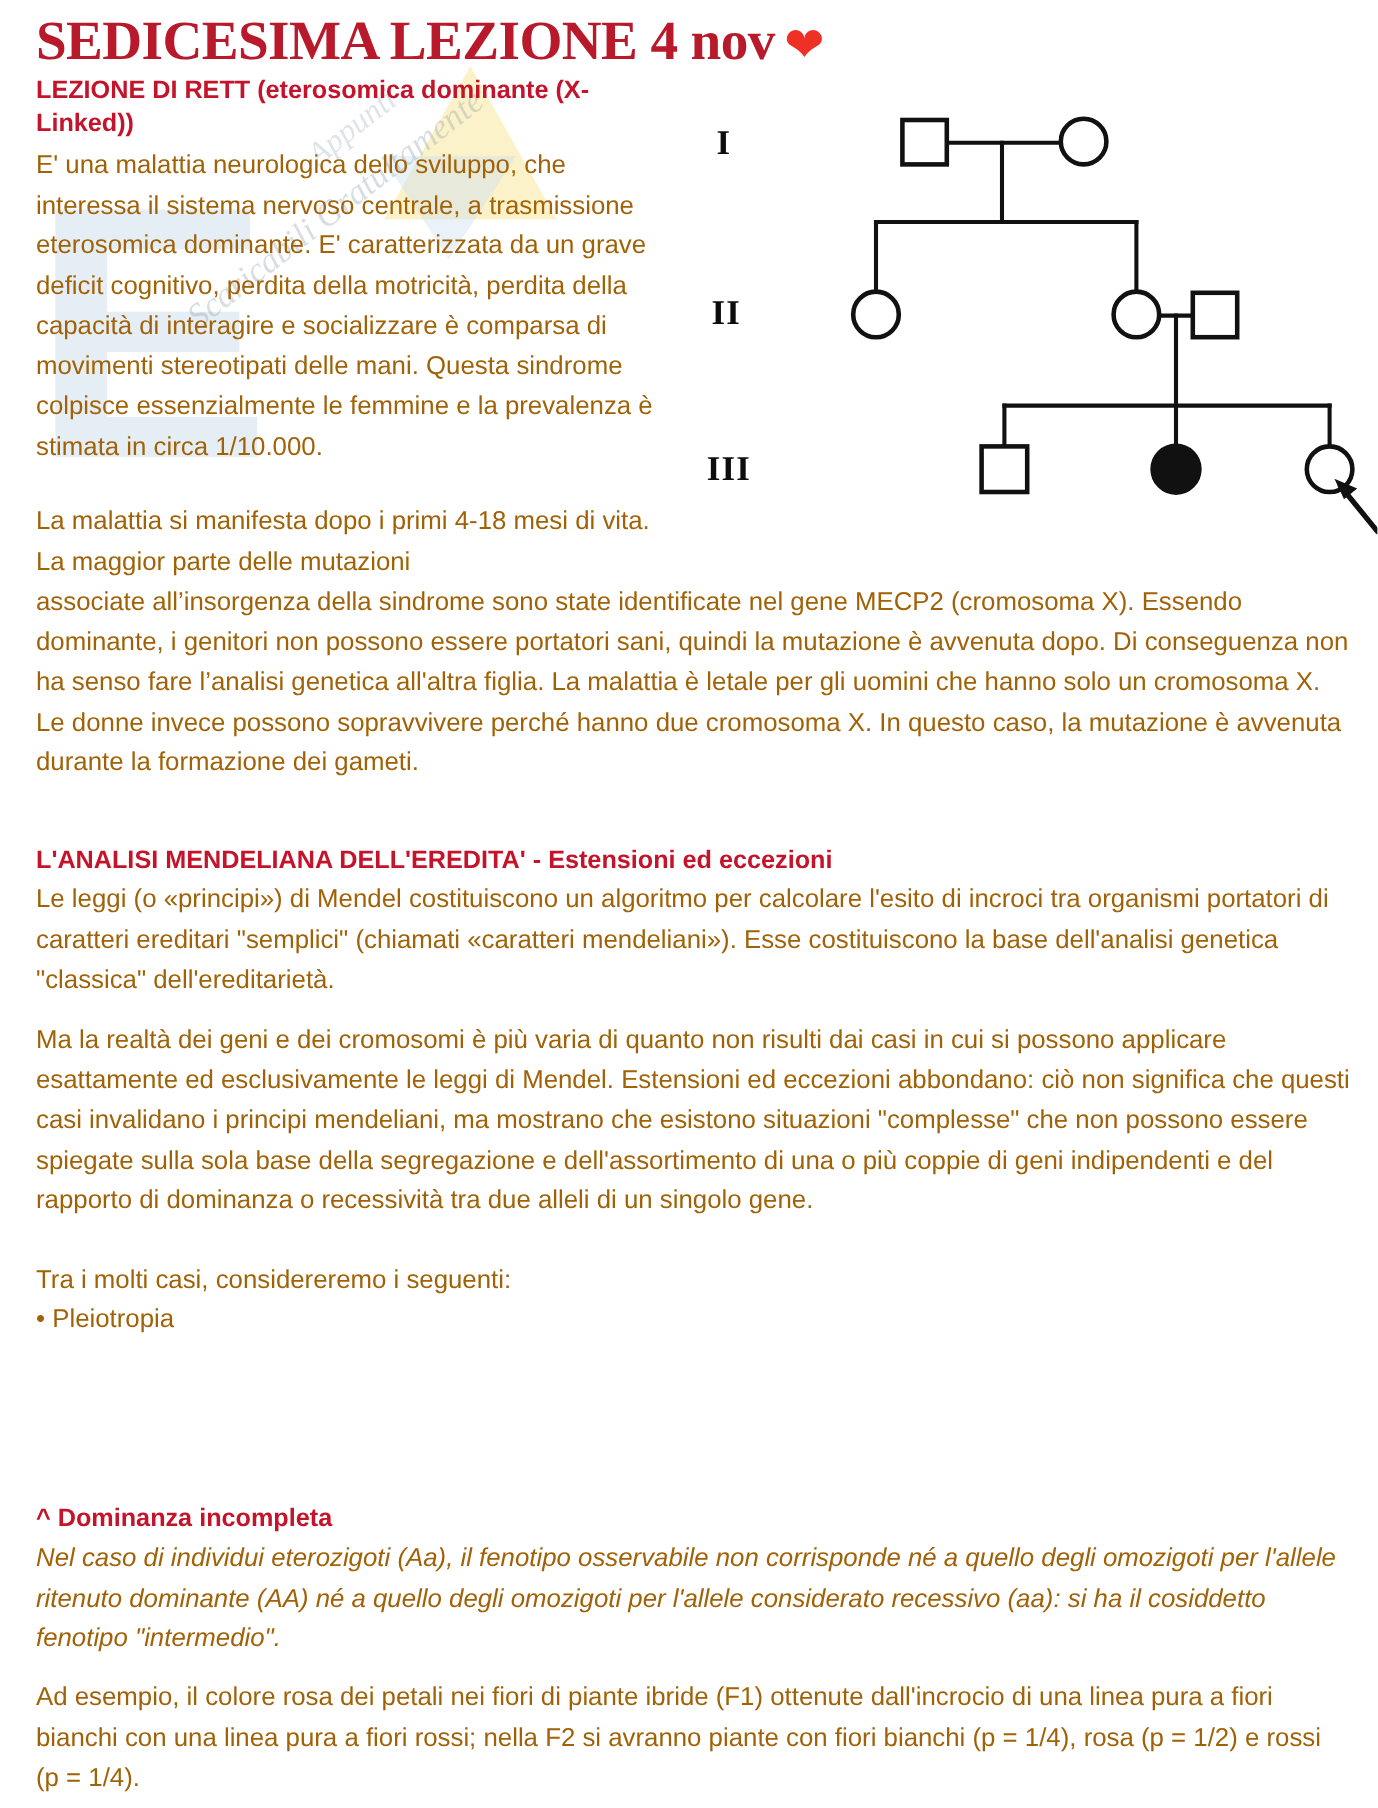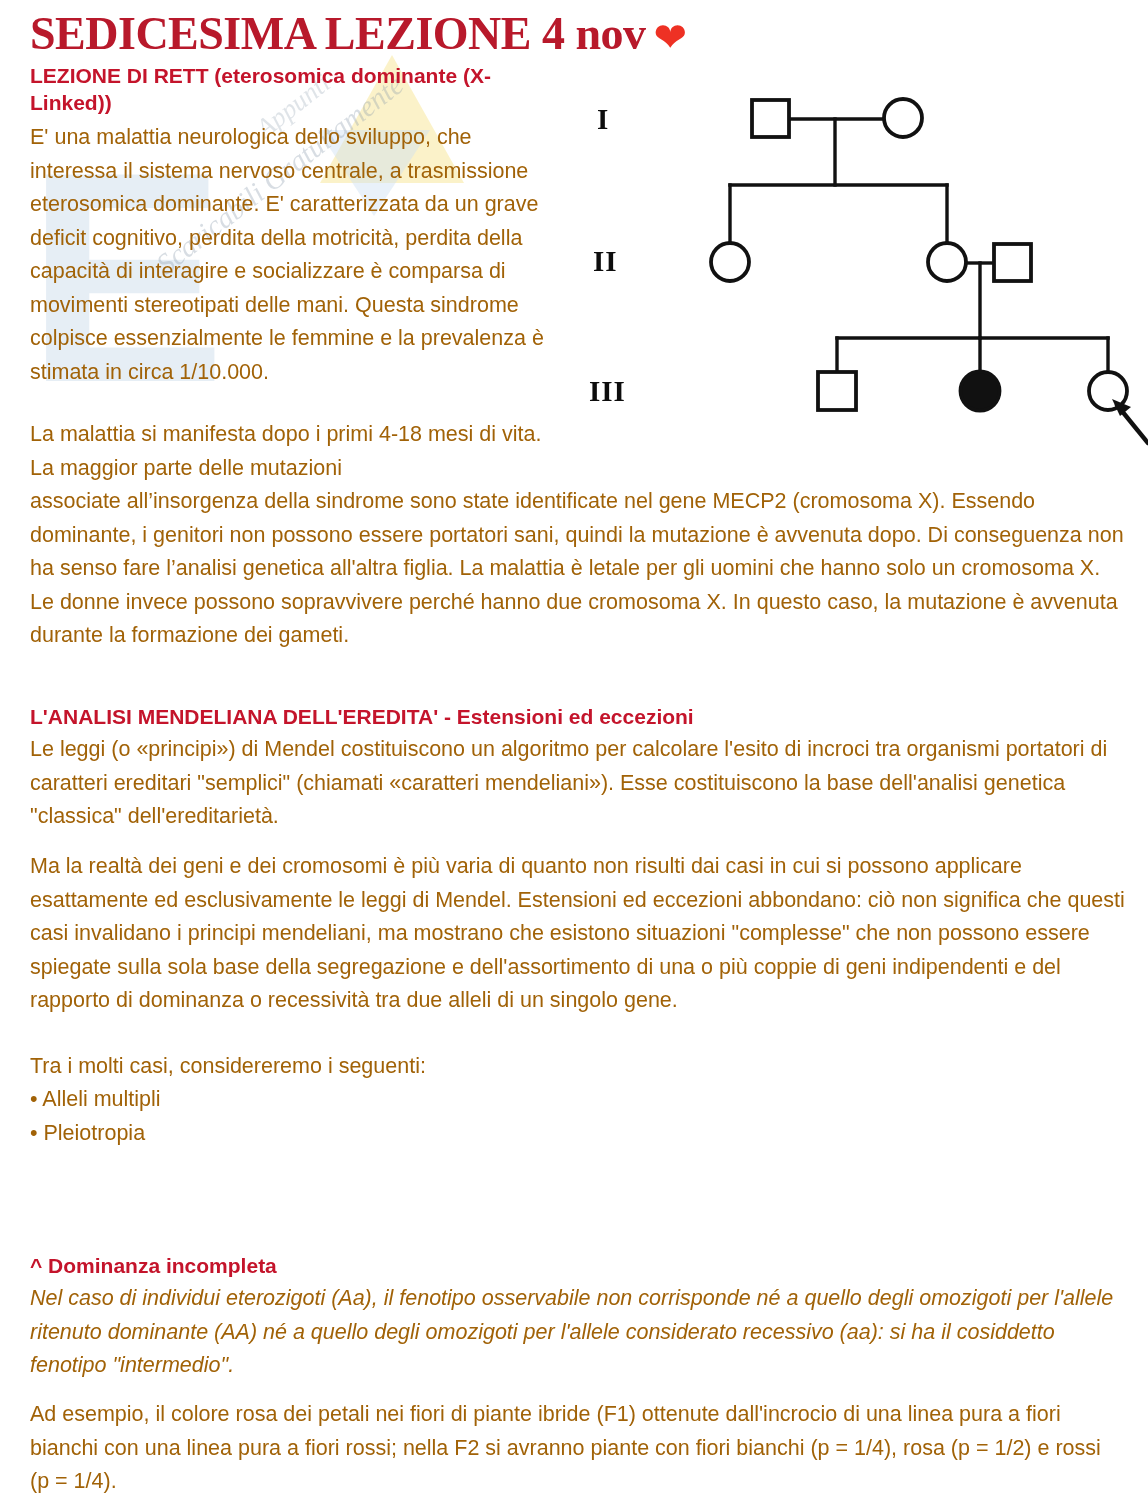--- a/index.html
+++ b/index.html
@@ -232,21 +232,20 @@
       <div class="gen-label" style="left:22px; top:18px;">I</div>
       <div class="gen-label" style="left:18px; top:160px;">II</div>
       <div class="gen-label" style="left:14px; top:290px;">III</div>
     </div>
 
     <div class="blk-mend-head sec-head">L'ANALISI MENDELIANA DELL'EREDITA' - Estensioni ed eccezioni</div>
     <div class="blk-mend-1 body-txt">Le leggi (o «principi») di Mendel costituiscono un algoritmo per calcolare l'esito di incroci tra organismi portatori di caratteri ereditari "semplici" (chiamati «caratteri mendeliani»). Esse costituiscono la base dell'analisi genetica "classica" dell'ereditarietà.</div>
     <div class="blk-mend-2 body-txt">Ma la realtà dei geni e dei cromosomi è più varia di quanto non risulti dai casi in cui si possono applicare esattamente ed esclusivamente le leggi di Mendel. Estensioni ed eccezioni abbondano: ciò non significa che questi casi invalidano i principi mendeliani, ma mostrano che esistono situazioni "complesse" che non possono essere spiegate sulla sola base della segregazione e dell'assortimento di una o più coppie di geni indipendenti e del rapporto di dominanza o recessività tra due alleli di un singolo gene.</div>
     <div class="blk-mend-3 body-txt">Tra i molti casi, considereremo i seguenti:</div>
     <div class="blk-list body-txt">
-      <div>• Alleli multipli</div>
       <div>• Pleiotropia</div>
     </div>
 
     <div class="blk-dom-head sec-head">^ Dominanza incompleta</div>
     <div class="blk-dom-1 body-txt">Nel caso di individui eterozigoti (Aa), il fenotipo osservabile non corrisponde né a quello degli omozigoti per l'allele ritenuto dominante (AA) né a quello degli omozigoti per l'allele considerato recessivo (aa): si ha il cosiddetto fenotipo "intermedio".</div>
     <div class="blk-dom-2 body-txt">Ad esempio, il colore rosa dei petali nei fiori di piante ibride (F1) ottenute dall'incrocio di una linea pura a fiori bianchi con una linea pura a fiori rossi; nella F2 si avranno piante con fiori bianchi (p = 1/4), rosa (p = 1/2) e rossi (p = 1/4).</div>
 
   </div>
 </div>
 

